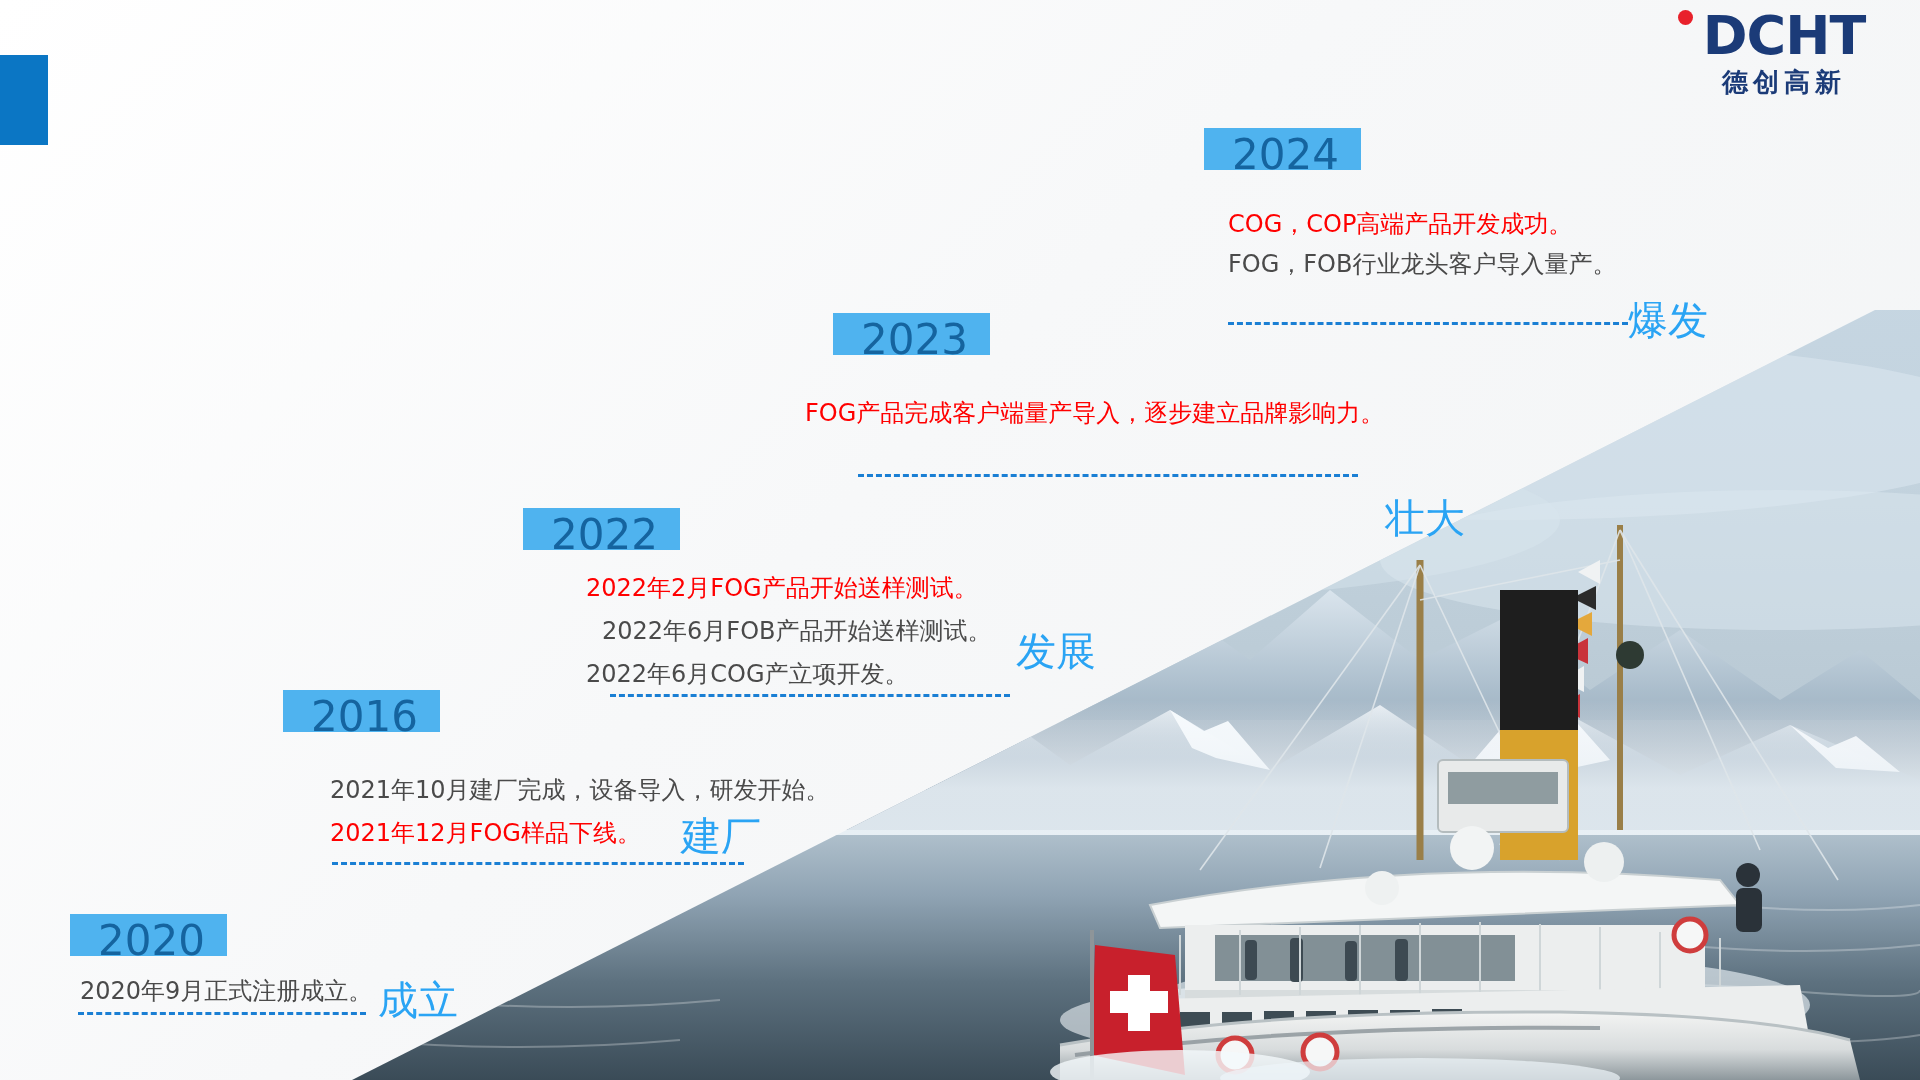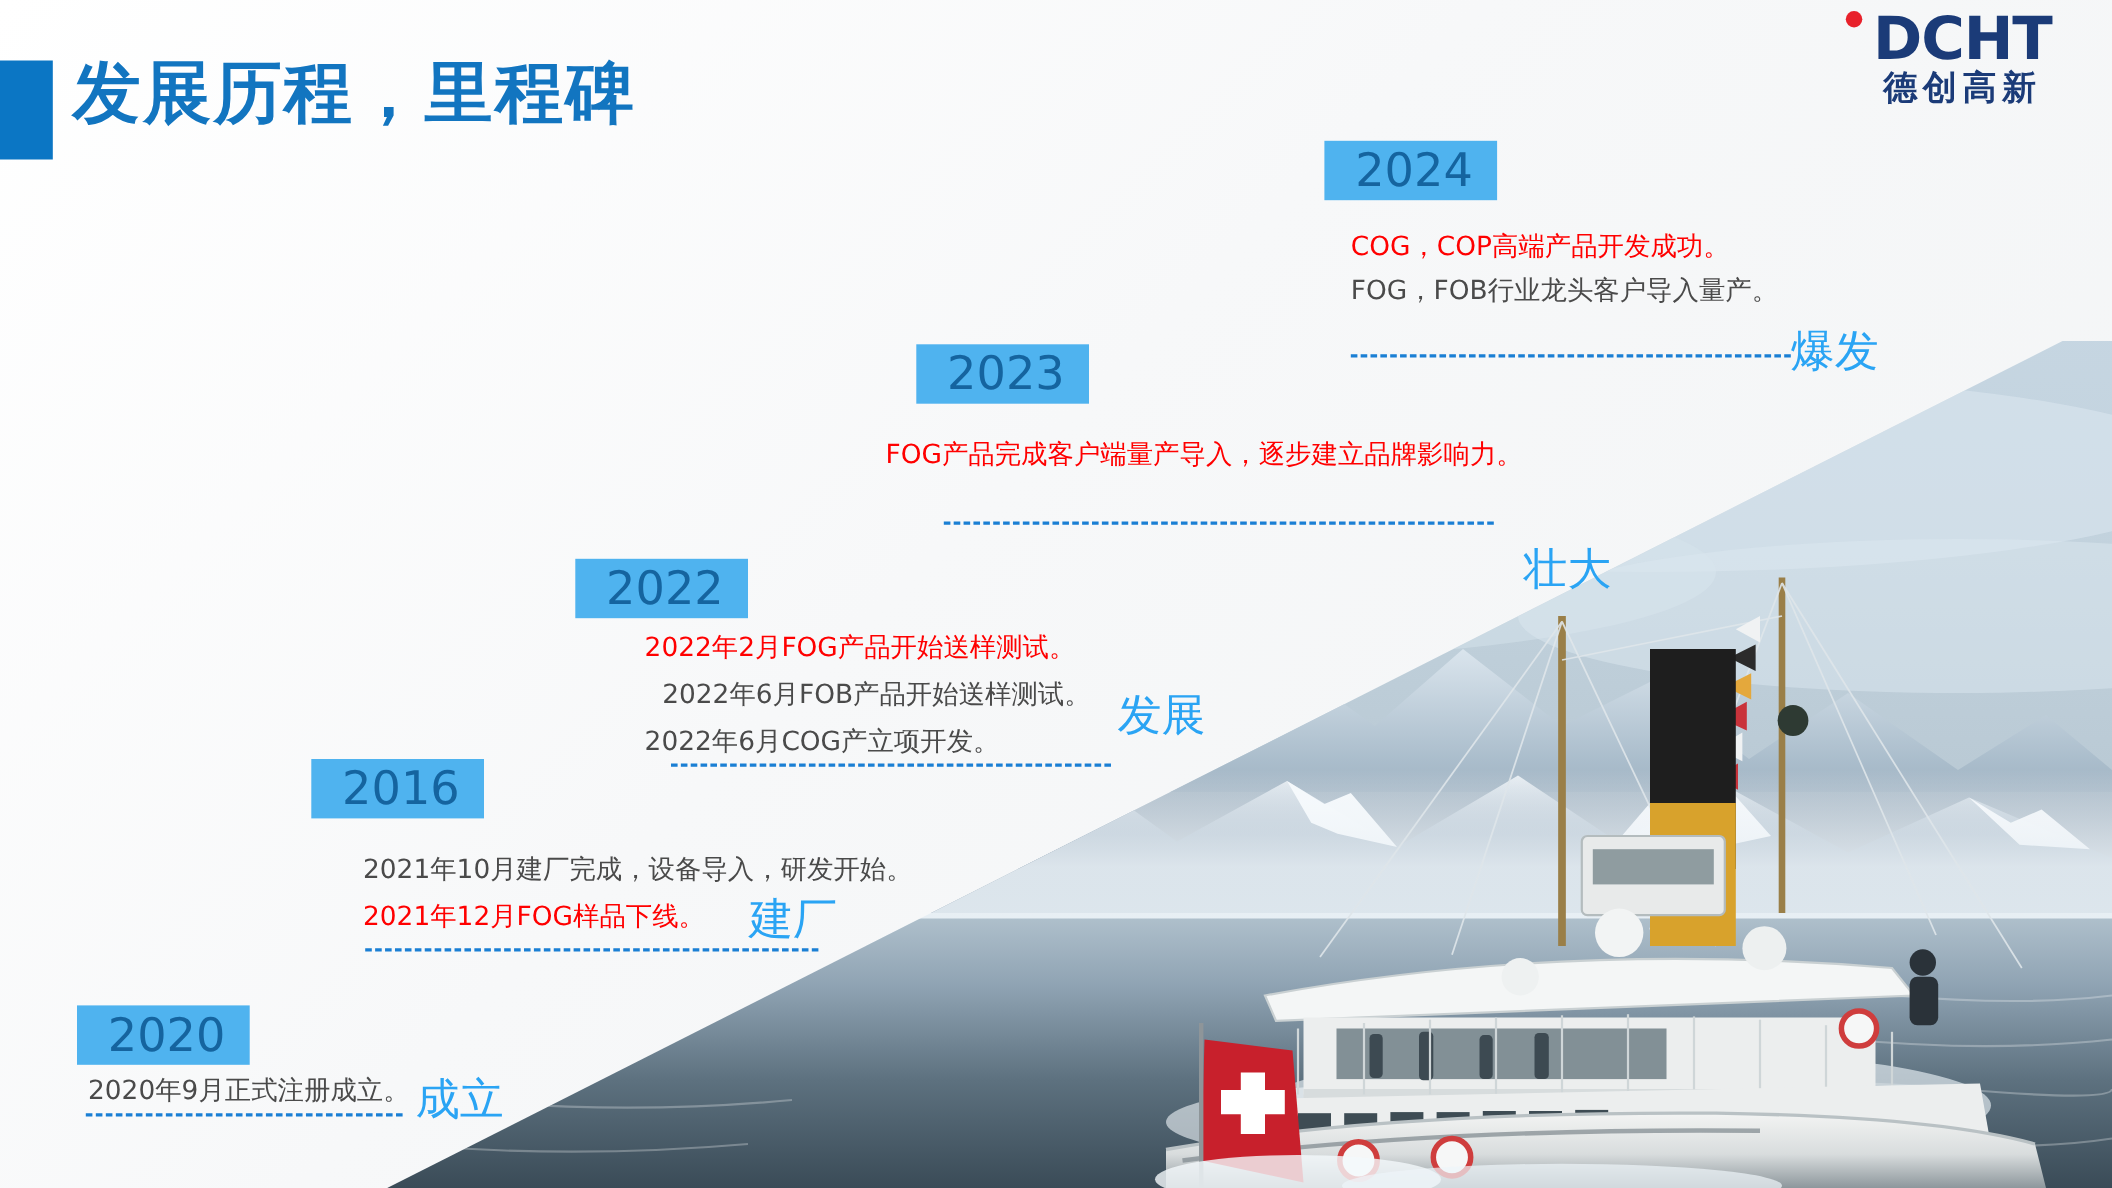--- a/index.html
+++ b/index.html
@@ -71,38 +71,38 @@
     font-family: "DejaVu Sans", "Liberation Sans", sans-serif;
   }
   .logo-dot {
     position: absolute;
     left: 6px; top: 2px;
     width: 15px; height: 15px;
     border-radius: 50%;
     background: #e8212b;
   }
   .logo-cn {
-    font-size: 31px;
+    font-size: 26px;
     font-weight: bold;
     color: #1b3b78;
     letter-spacing: 5px;
     line-height: 36px;
     margin-top: 1px;
-    font-family: Liberation Mono, monospace;
+    font-family: Liberation Serif, serif;
   }
 
   
   .milestone { position: absolute; }
   .year-badge {
     position: absolute;
     background: #4fb3ef;
     color: #15649f;
     font-size: 42px;
     line-height: 54px;
-    height: 54px;
+    height: 42px;
     padding: 0 22px 0 28px;
     font-family: "DejaVu Sans", "Liberation Sans", sans-serif;
     white-space: nowrap;
   }
   .line {
     position: absolute;
     font-size: 24px;
     line-height: 38px;
     white-space: nowrap;
     font-family: "DejaVu Sans", "Liberation Sans", sans-serif;
@@ -333,21 +333,20 @@
           <rect x="1736" y="888" width="26" height="44" rx="7"></rect>
         </g>
 
         <ellipse cx="1180" cy="1072" rx="130" ry="22" fill="#f4f9fb" opacity="0.8"></ellipse>
         <ellipse cx="1420" cy="1078" rx="200" ry="20" fill="#eef5f9" opacity="0.7"></ellipse>
       </g>
     </svg>
   </div>
 
   <div class="accent-bar"></div>
-  <div class="page-title">发展历程，里程碑</div>
 
   <div class="logo">
     <div class="logo-mark">
       <span class="logo-dot"></span>
       <span>DCHT</span>
     </div>
     <div class="logo-cn">德创高新</div>
   </div>
 
   <div class="milestone" id="ms-2024">

